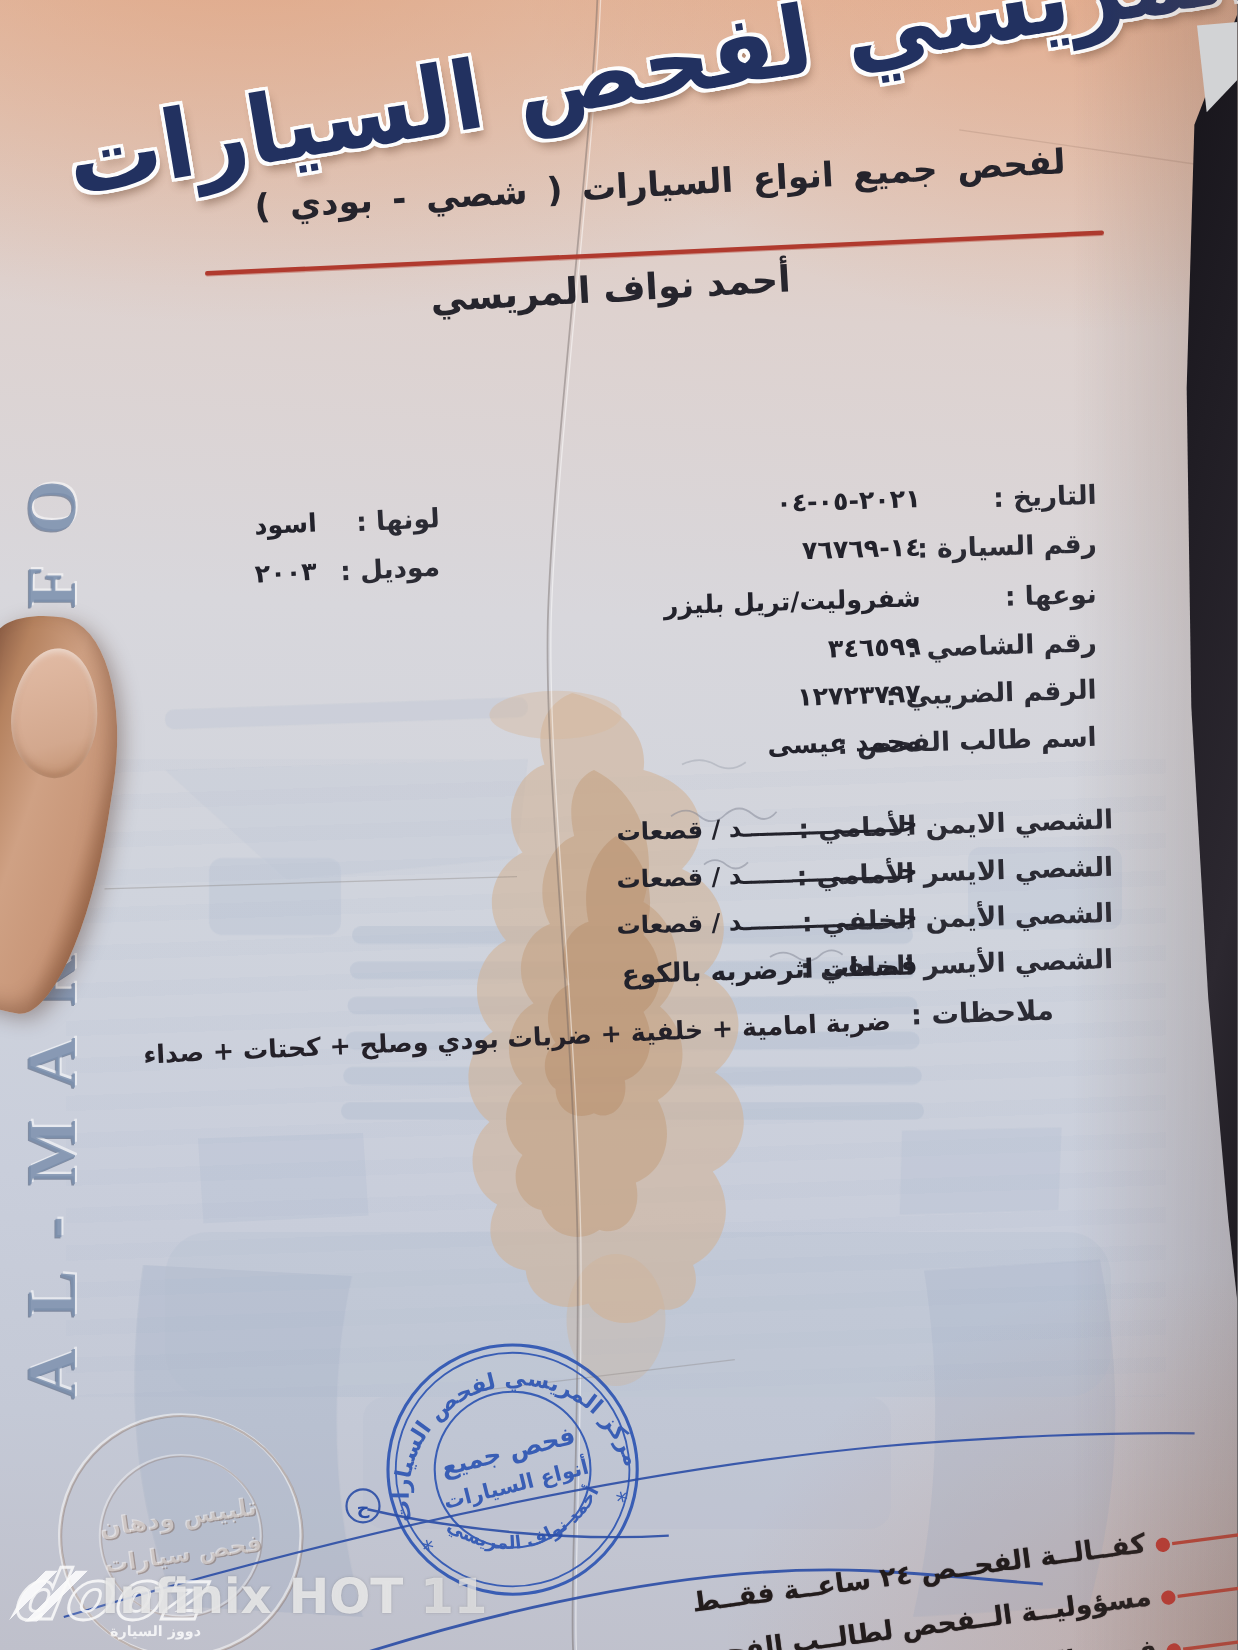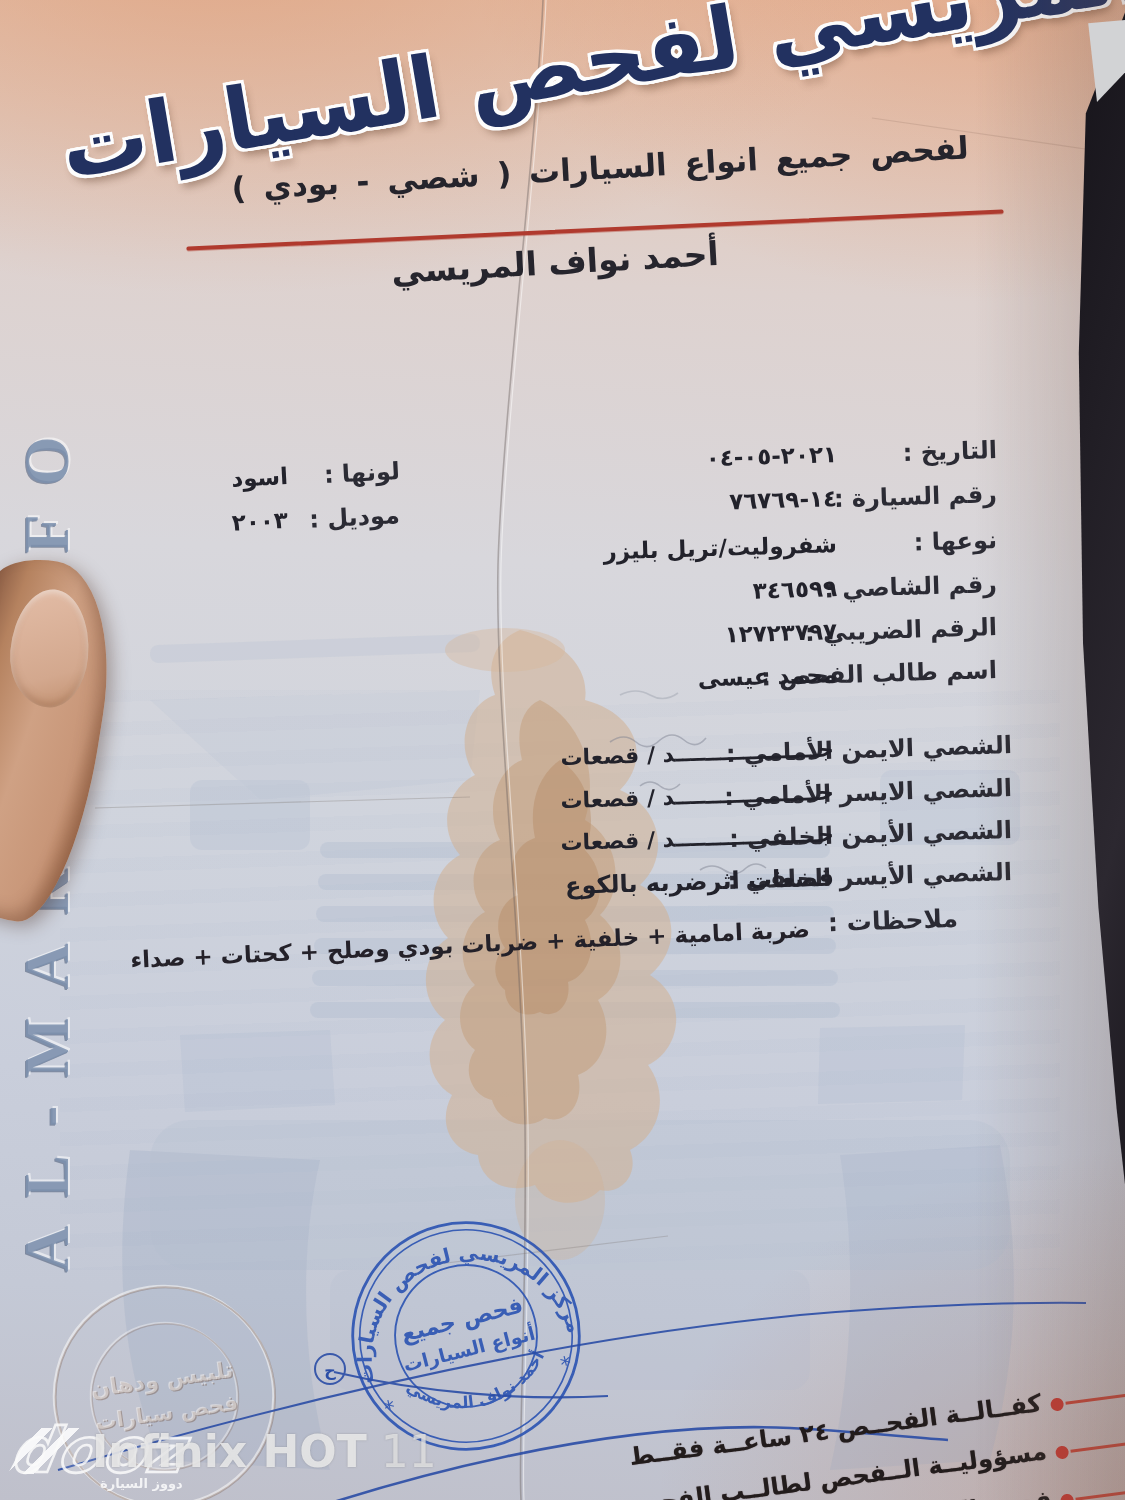--- a/index.html
+++ b/index.html
@@ -98,21 +98,21 @@
     font-size:62px;font-weight:900;font-style:italic;letter-spacing:2px;
     -webkit-text-stroke:2.6px rgba(250,250,250,.85);}
   .dooz-slash{left:20px;top:1428px;width:58px;height:46px;
     background:linear-gradient(115deg, transparent 12%, rgba(255,255,255,.85) 12% 26%, transparent 26% 46%,
       rgba(255,255,255,.85) 46% 60%, transparent 60%);transform:skewX(-28deg);}
   .dooz-tag{left:100px;top:1476px;font-size:13px;font-weight:700;direction:rtl;
     color:rgba(255,255,255,.8);letter-spacing:1px;}
   .infinix{left:92px;top:1426px;font-size:44px;color:rgba(240,240,240,.82);white-space:nowrap;
     text-shadow:0 0 2px rgba(120,120,120,.5);}
   .infinix .b{font-weight:700;}
-  .infinix .l{font-weight:400;color:rgba(240,240,240,.7);}
+  .infinix .l{font-weight:700;color:rgba(240,240,240,.7);}
 </style>
 </head>
 <body>
 
 <div class="photo">
 
   <div class="abs paper noi"></div>
   <div class="abs streaks noi"></div>
 
   <svg class="abs layer noi" viewBox="0 0 1125 1500">

